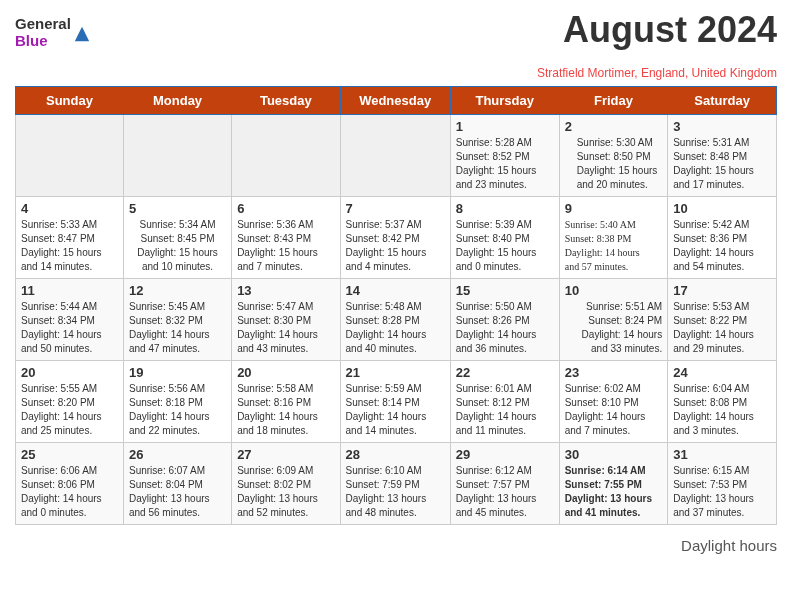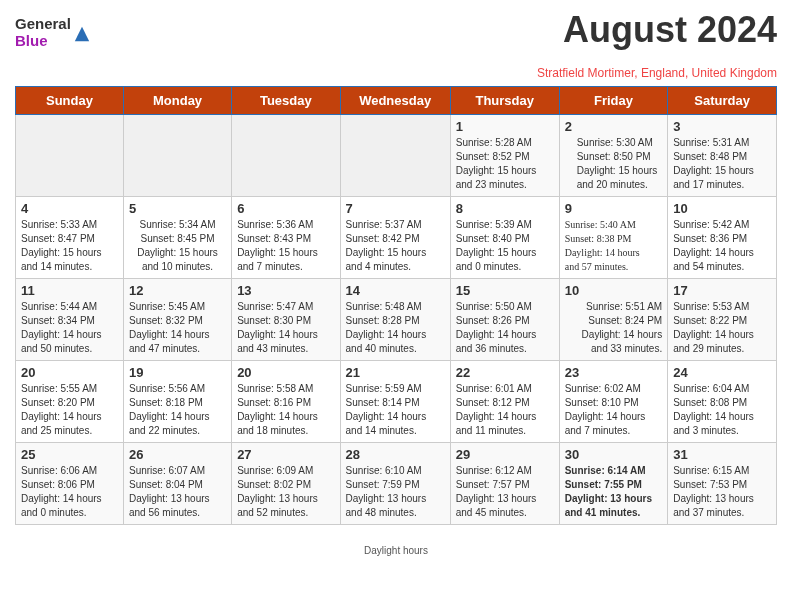--- a/index.html
+++ b/index.html
@@ -95,24 +95,24 @@
     }
     .day-info {
       font-size: 10px;
       color: #333;
       line-height: 1.4;
     }
     .empty-cell {
       background: #f0f0f0 !important;
     }
     .footer-note {
-      font-size: 10px;
+      font-size: 15px;
       color: #555;
-      margin-top: 20px;
-      text-align: center;
+      margin-top: 12px;
+      text-align: right;
     }
   </style>
 </head>
 <body>
 
 <div class="header-area">
   <div class="logo">
     <div class="logo-text">
       <span class="logo-general">General</span>
       <span class="logo-blue">Blue</span>

